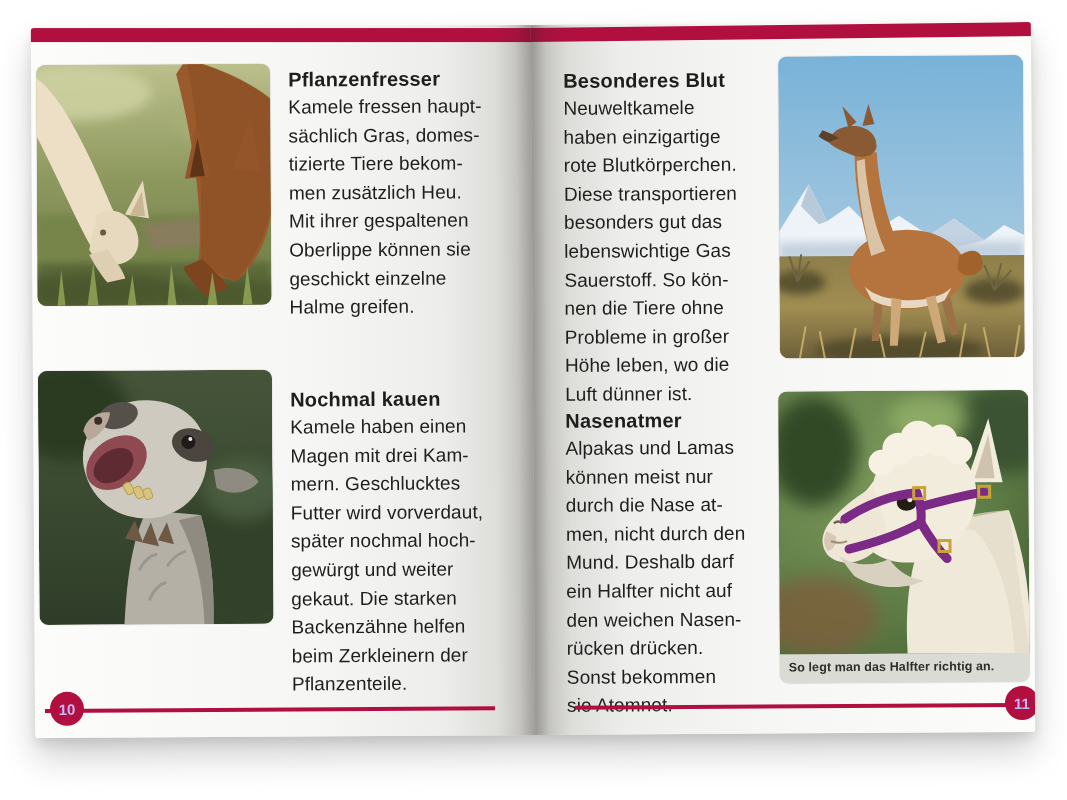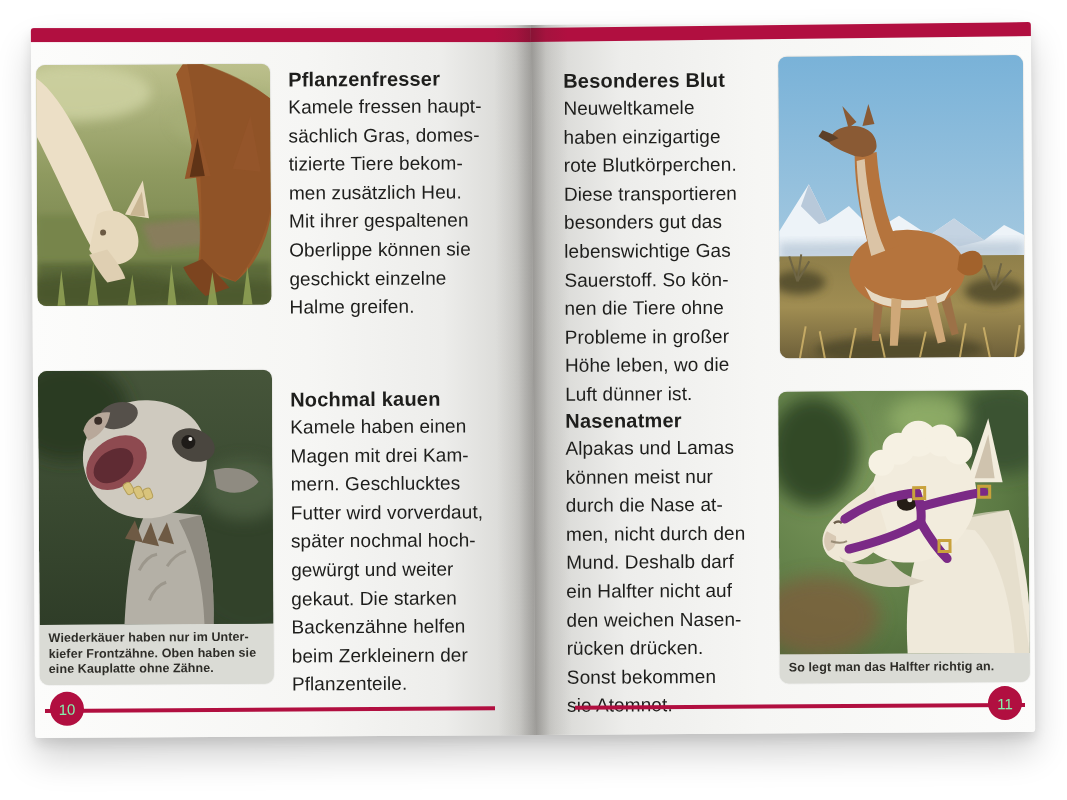--- a/index.html
+++ b/index.html
@@ -34,25 +34,25 @@
     padding:6px 9px 7px 9px; white-space:pre-line;
   }
   .section { position:absolute; color:#1e1e1c; }
   .heading { font-size:20px; font-weight:bold; line-height:27px; letter-spacing:0.2px; }
   .body-text { font-size:19px; line-height:28.6px; letter-spacing:0.1px; white-space:pre-line; }
   .rule { position:absolute; top:681px; height:4px; background:var(--accent); }
   .rule-l { left:10px;  width:450px; }
   .rule-r { left:40px;  width:450px; }
   .page-circle {
     position:absolute; top:664px; width:34px; height:34px; border-radius:50%;
-    background:var(--accent); color:#86efac; font-weight:normal; font-size:15px;
+    background:var(--accent); color:#c4b5fd; font-weight:bold; font-size:15px;
     display:flex; align-items:center; justify-content:center; z-index:3;
   }
   .circle-l { left:15px; }
-  .circle-r { left:453px; }
+  .circle-r { left:470px; }
   
   .card-grazing  { left:5px;   top:37px;  width:234px; }
   .card-chewing  { left:5px;   top:343px; width:234px; }
   .card-guanaco  { left:247px; top:33px;  width:245px; }
   .card-halter   { left:245px; top:368px; width:250px; }
   .sec-plant { left:257px; top:40px;  width:230px; }
   .sec-rumi  { left:257px; top:360px; width:230px; }
   .sec-blood { left:32px;  top:43px;  width:214px; }
   .sec-nose  { left:32px;  top:383px; width:214px; }
 </style>
@@ -155,23 +155,20 @@
         <ellipse cx="78" cy="92" rx="33" ry="24" fill="#8e4a50" transform="rotate(-35 78 92)"></ellipse>
         <ellipse cx="75" cy="95" rx="22" ry="15" fill="#5f2b33" transform="rotate(-35 75 95)"></ellipse>
         <path d="M45 60 C 48 48, 60 40, 72 42 C 70 55, 62 65, 50 70 Z" fill="#b8a89a"></path>
         <circle cx="60" cy="50" r="4" fill="#3a2e28"></circle>
         <g fill="#d9c47c" stroke="#b49e58" stroke-width="1">
           <rect x="86" y="112" width="8" height="12" rx="3" transform="rotate(-30 90 118)"></rect>
           <rect x="96" y="116" width="8" height="12" rx="3" transform="rotate(-25 100 122)"></rect>
           <rect x="105" y="118" width="8" height="11" rx="3" transform="rotate(-20 109 123)"></rect>
         </g>
       </svg>
-      <div class="caption">Wiederkäuer haben nur im Unter-
-kiefer Frontzähne. Oben haben sie
-eine Kauplatte ohne Zähne.</div>
     </div>
 
     <div class="section sec-rumi">
       <div class="heading">Nochmal kauen</div>
       <div class="body-text">Kamele haben einen
 Magen mit drei Kam-
 mern. Geschlucktes
 Futter wird vorverdaut,
 später nochmal hoch-
 gewürgt und weiter

